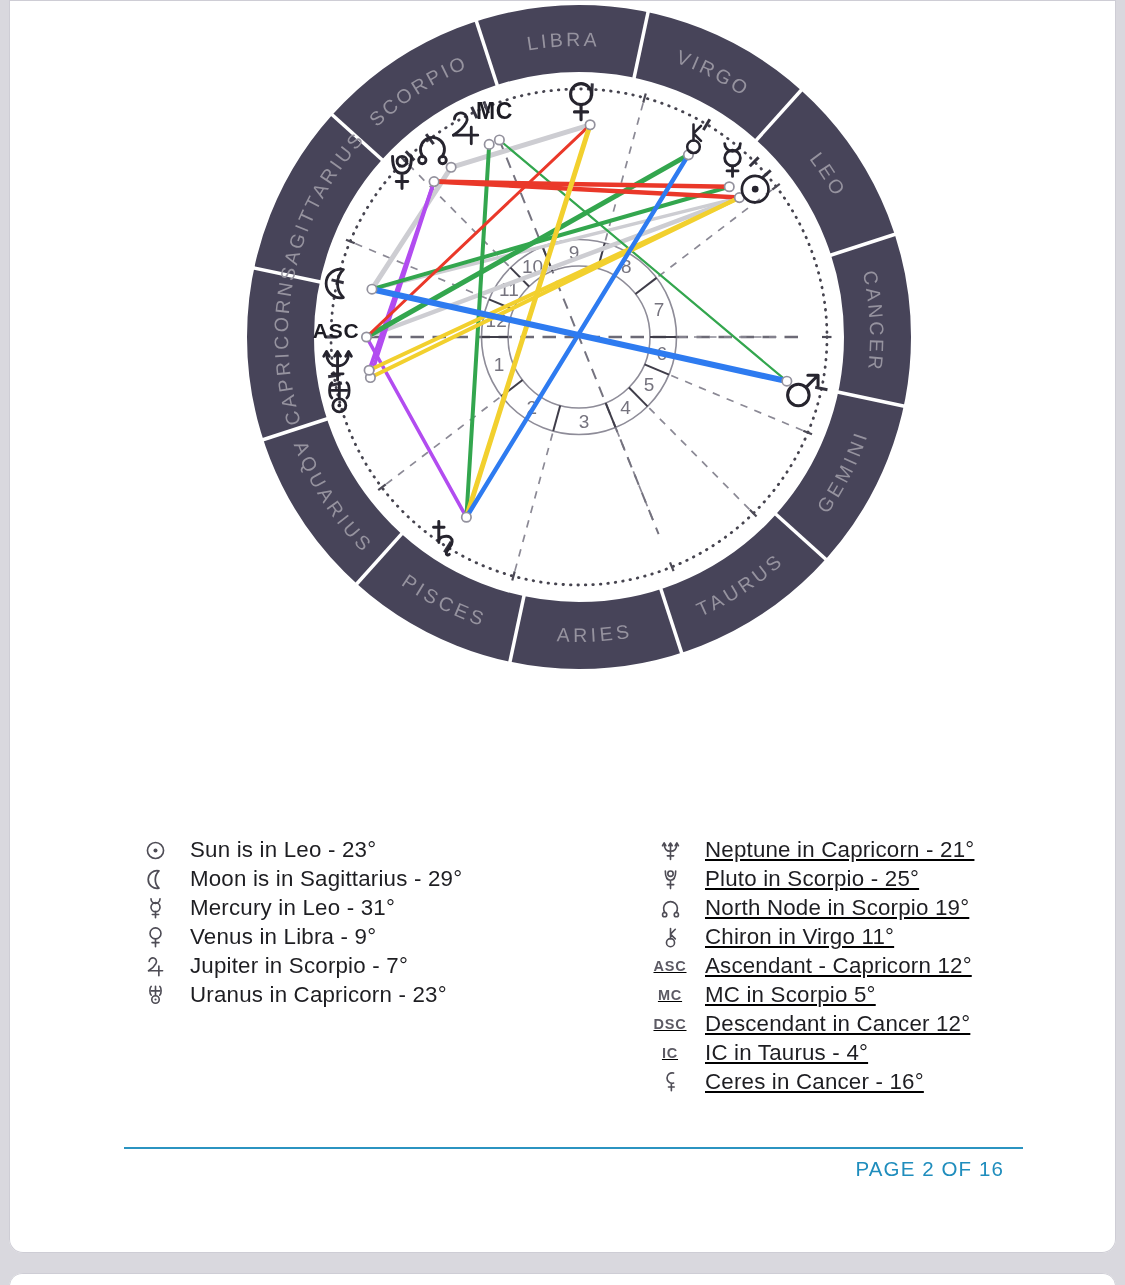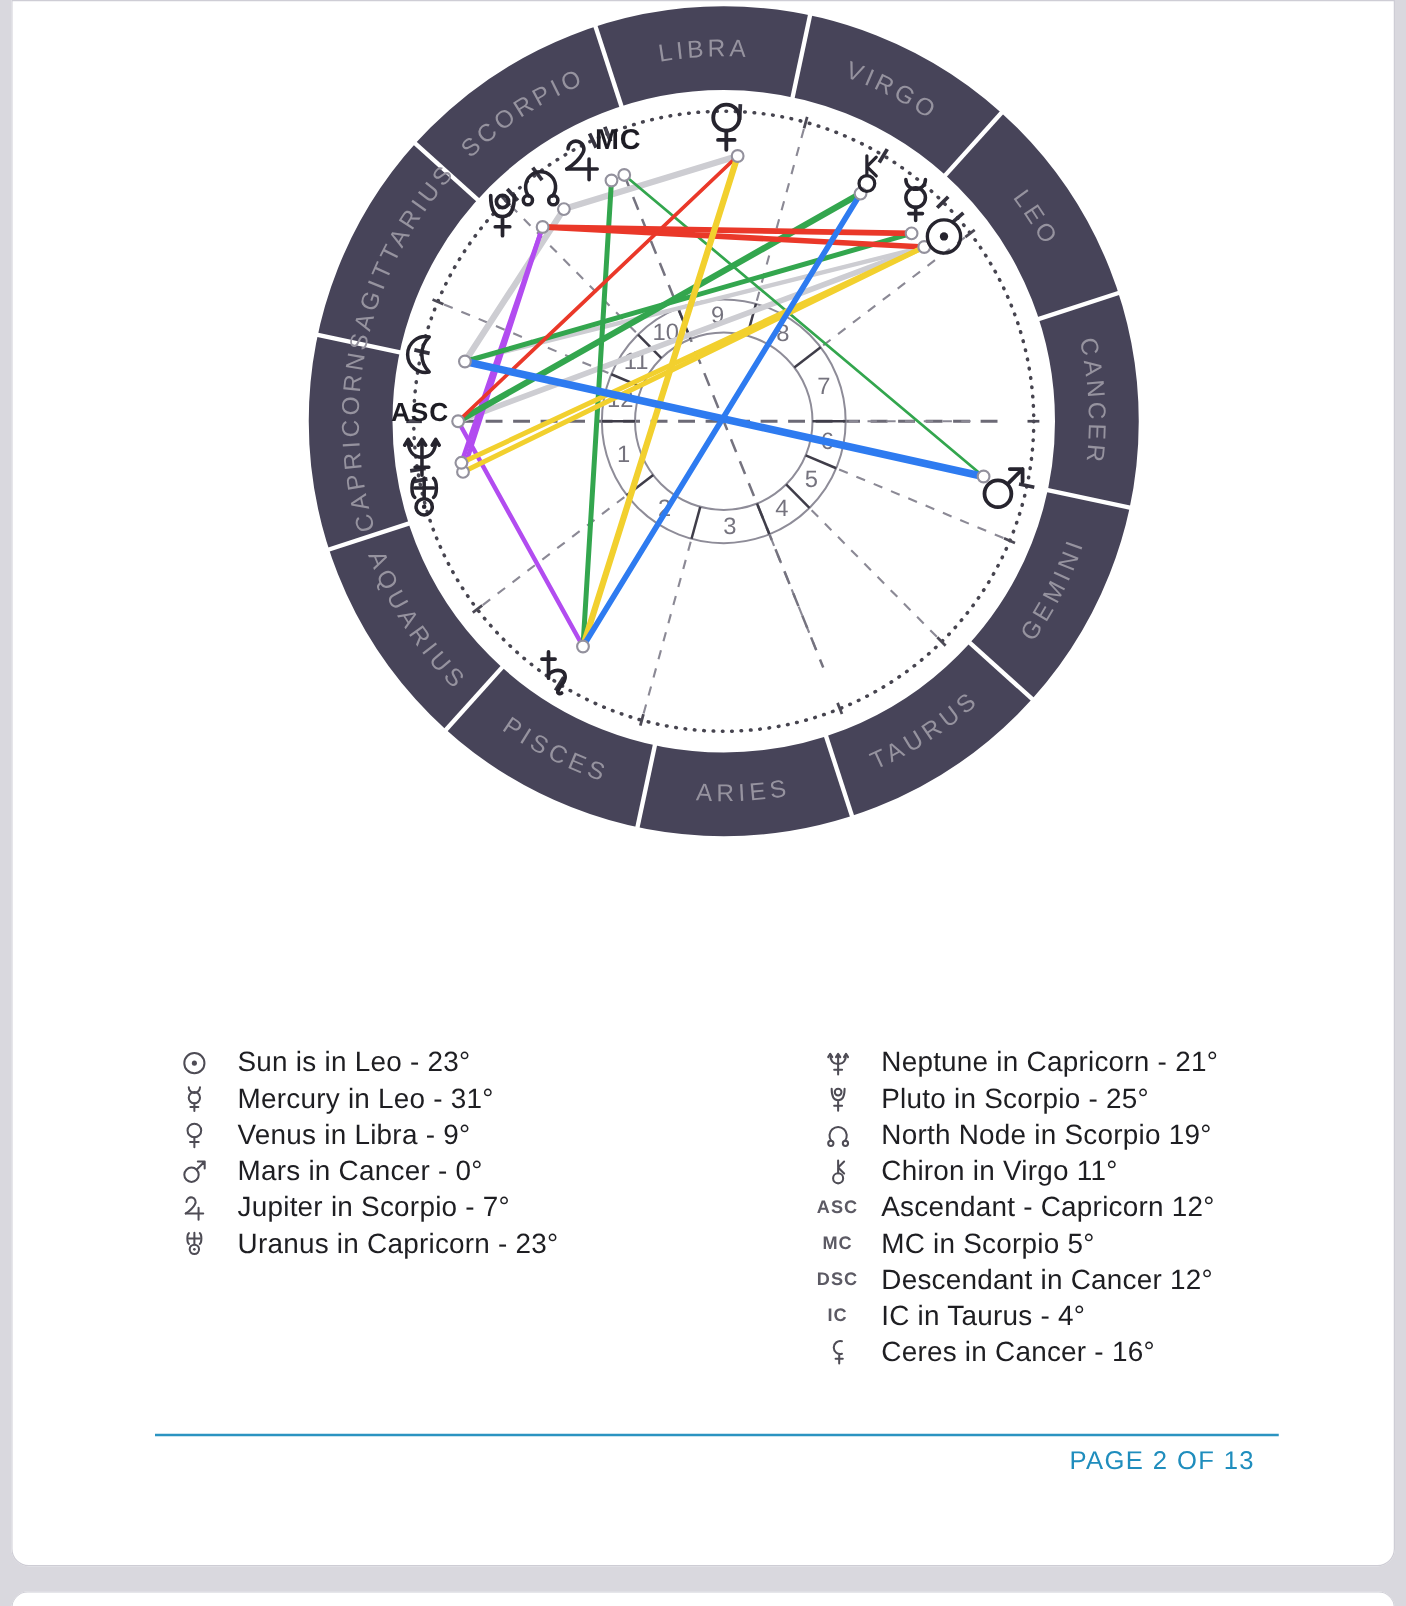--- a/index.html
+++ b/index.html
@@ -280,60 +280,60 @@
       <span class="licon">
           <svg>
             <use href="#g-sun"></use>
           </svg>
         </span>
       <span class="ltext">Sun is in Leo - 23°</span>
     </div>
     <div class="legend-row">
       <span class="licon">
           <svg>
+            <use href="#g-moon"></use>
+          </svg>
+        </span>
+      <span class="ltext">Moon is in Sagittarius - 29°</span>
+    </div>
+    <div class="legend-row">
+      <span class="licon">
+          <svg>
             <use href="#g-mercury"></use>
           </svg>
         </span>
       <span class="ltext">Mercury in Leo - 31°</span>
     </div>
     <div class="legend-row">
       <span class="licon">
           <svg>
             <use href="#g-venus"></use>
           </svg>
         </span>
       <span class="ltext">Venus in Libra - 9°</span>
     </div>
     <div class="legend-row">
       <span class="licon">
           <svg>
-            <use href="#g-mars"></use>
-          </svg>
-        </span>
-      <span class="ltext">Mars in Cancer - 0°</span>
-    </div>
-    <div class="legend-row">
-      <span class="licon">
-          <svg>
             <use href="#g-jupiter"></use>
           </svg>
         </span>
       <span class="ltext">Jupiter in Scorpio - 7°</span>
     </div>
     <div class="legend-row">
       <span class="licon">
           <svg>
             <use href="#g-uranus"></use>
           </svg>
         </span>
       <span class="ltext">Uranus in Capricorn - 23°</span>
     </div>
   </div>
 
-  <div class="legend-col" style="left:642px;top:836px;">
+  <div class="legend-col" style="left:642px;top:836px;text-decoration:underline;">
     <div class="legend-row">
       <span class="licon">
           <svg>
             <use href="#g-neptune"></use>
           </svg>
         </span>
       <span class="ltext">Neptune in Capricorn - 21°</span>
     </div>
     <div class="legend-row">
       <span class="licon">
@@ -387,16 +387,16 @@
       <span class="licon">
           <svg>
             <use href="#g-ceres"></use>
           </svg>
         </span>
       <span class="ltext">Ceres in Cancer - 16°</span>
     </div>
   </div>
 
   <div class="footer-rule"></div>
-  <div class="footer-page">PAGE 2 OF 13</div>
+  <div class="footer-page">PAGE 2 OF 16</div>
 </div>
 
 <div class="next-page"></div>
 
 </body></html>

